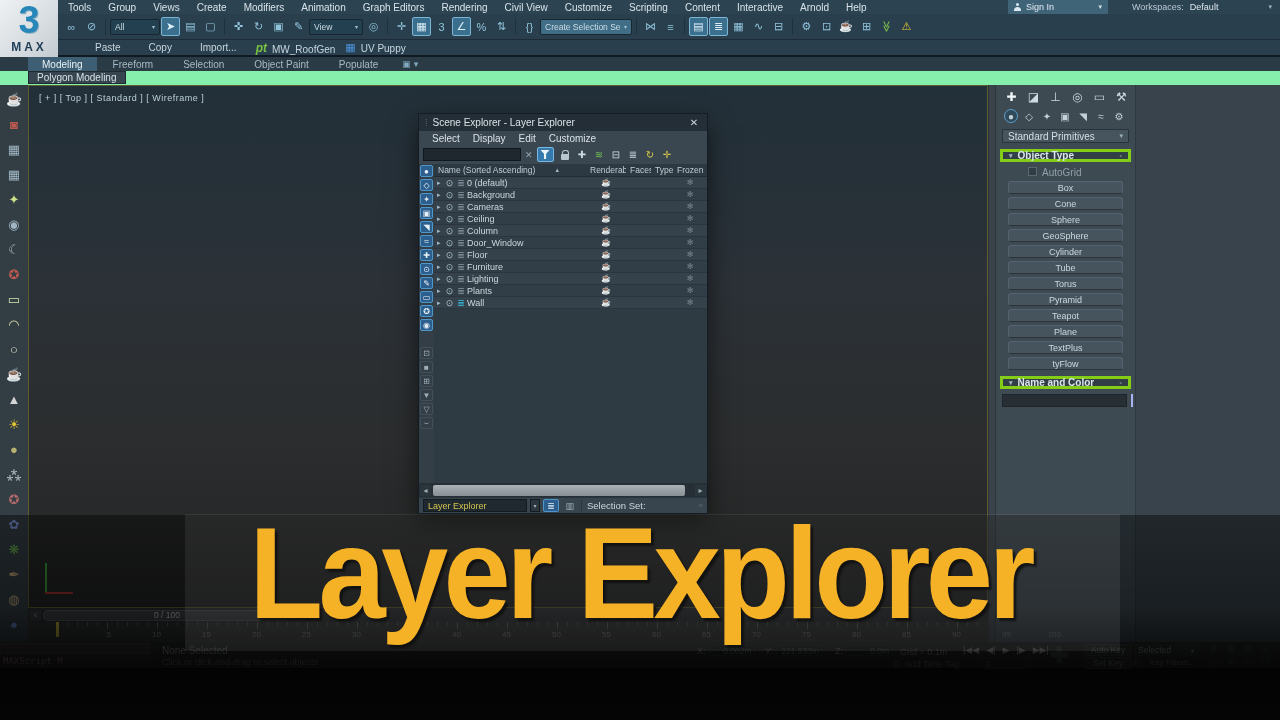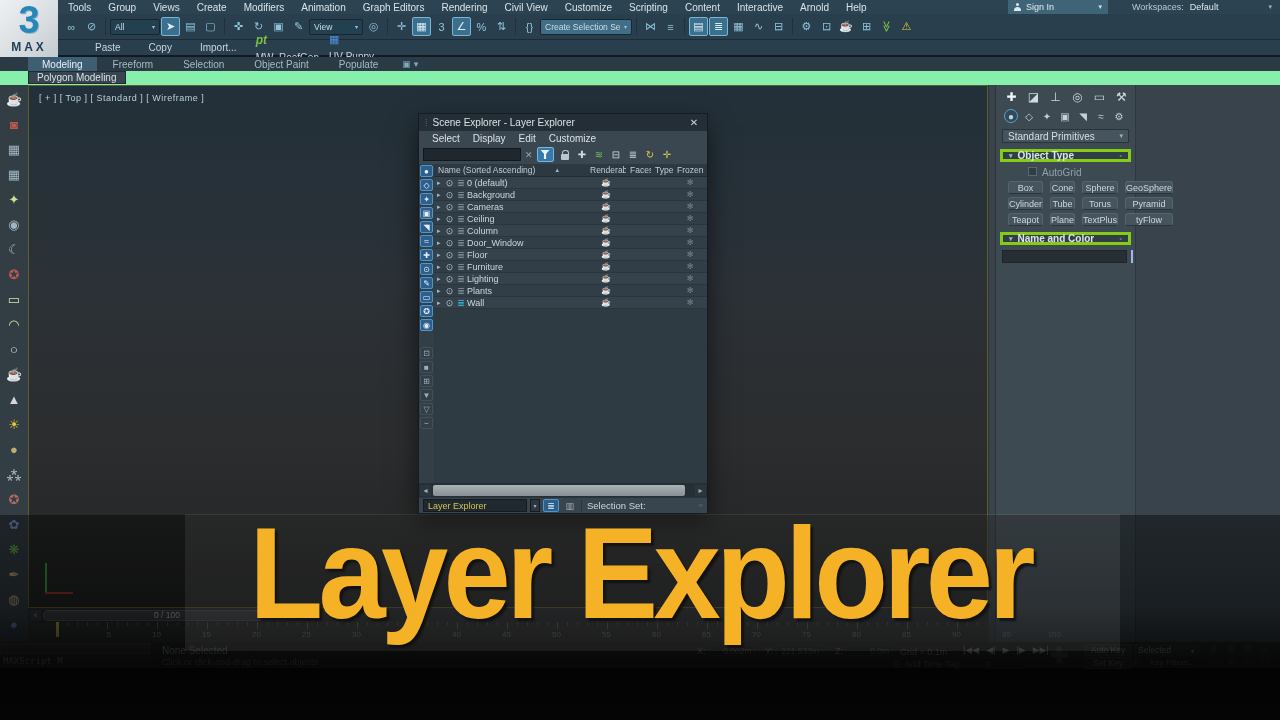--- a/index.html
+++ b/index.html
@@ -32,21 +32,21 @@
   .tbdrop.hl { background:#3f6e86; }
   .tbdrop .caret { font-size:6px; color:#9fc2d4; margin-left:auto; }
   .rot90 { transform:rotate(90deg); }
 
   .quickbar { position:absolute; left:58px; top:40px; right:0; height:17px; background:#2a3f4d;
               border-bottom:2px solid #0f1a22; display:flex; align-items:center; gap:10px;
               padding-left:28px; font-size:10px; color:#c6d6e0; }
   .qitem { padding:0 9px; cursor:default; }
   .ptbadge { color:#7ac143; font-weight:bold; font-style:italic; font-size:12px; }
   .uvicon { color:#4a90d9; font-size:11px; }
-  .qgroup { display:flex; align-items:flex-start; gap:5px;flex-direction:column; }
+  .qgroup { display:flex; align-items:flex-end; gap:5px; }
 
   .logo { position:absolute; left:0; top:0; width:58px; height:57px;
           background:linear-gradient(135deg,#eef1f3 0%,#d9dee2 55%,#c3cbd0 100%); z-index:5; }
   .logo .three { font-size:38px; font-weight:bold; color:#2787b8; text-align:center; line-height:40px;
                  text-shadow:1px 1px 0 #9ab6c6; }
   .logo .max { font-size:12px; font-weight:bold; color:#223f58; text-align:center; letter-spacing:3px; }
 
   .ribbon { position:absolute; left:0; top:57px; right:0; height:14px; background:#2b3b45;
             display:flex; gap:2px; padding-left:28px; font-size:10px; color:#a6bac5; }
   .rtab { padding:0 14px; display:flex; align-items:center; height:14px; }
@@ -85,21 +85,21 @@
   .pcat.active { border:1px solid #5aa0cc; background:#2f4a5a; border-radius:8px; }
   .pdrop { margin:3px 6px 0; height:14px; background:#46545e; border:1px solid #29333b; font-size:10px;
            color:#d5dfe5; display:flex; align-items:center; justify-content:space-between; padding:0 5px; }
   .pdrop .caret { font-size:7px; color:#9fb2bd; }
   .rollout { margin:6px 4px 0; background:#323e46; border:3px solid #84cc16; height:13px; display:flex;
              align-items:center; gap:5px; padding:0 6px; font-size:10px; font-weight:bold; color:#dbe5eb; }
   .rollout .arr { font-size:7px; color:#9fb2bd; }
   .rollout .pin { margin-left:auto; font-size:7px; color:#6a7a84; }
   .autogrid { display:flex; align-items:flex-start; gap:5px; margin:5px 0 3px 32px; font-size:10px; color:#90a0aa; }
   .checkbox { width:9px; height:9px; border:1px solid #5a6870; background:#333d44; }
-  .objgrid { display:grid; grid-template-columns:1fr 1fr 1fr 1fr; gap:3px 7px; margin:3px 12px 0; }
+  .objgrid { display:grid; grid-template-columns:1fr; gap:3px 7px; margin:3px 12px 0; }
   .objbtn { height:13px; background:#46545e; border:1px solid #546470; border-bottom-color:#2b343b;
             border-radius:3px; font-size:9px; color:#ccd8de; display:flex; align-items:center; justify-content:center; }
   .namerow { display:flex; gap:4px; margin:5px 6px 0; align-items:center; }
   .namefield { flex:1; height:13px; background:#272f35; border:1px solid #1d252b; color:#cfd9df; font-size:9px; padding:0 3px; font-family:"Liberation Sans",sans-serif; }
   .swatch { width:13px; height:13px; border:1px solid #aab2f2; }
 
   
   .dialog { position:absolute; left:418px; top:113px; width:290px; height:401px; background:#3a4750;
             border:1px solid #151d23; box-shadow:0 10px 24px rgba(0,0,0,.55); z-index:30; font-size:10px; }
   .d-title { height:17px; background:#232e36; display:flex; align-items:center; gap:5px; padding:0 6px; color:#d8e1e6; }

